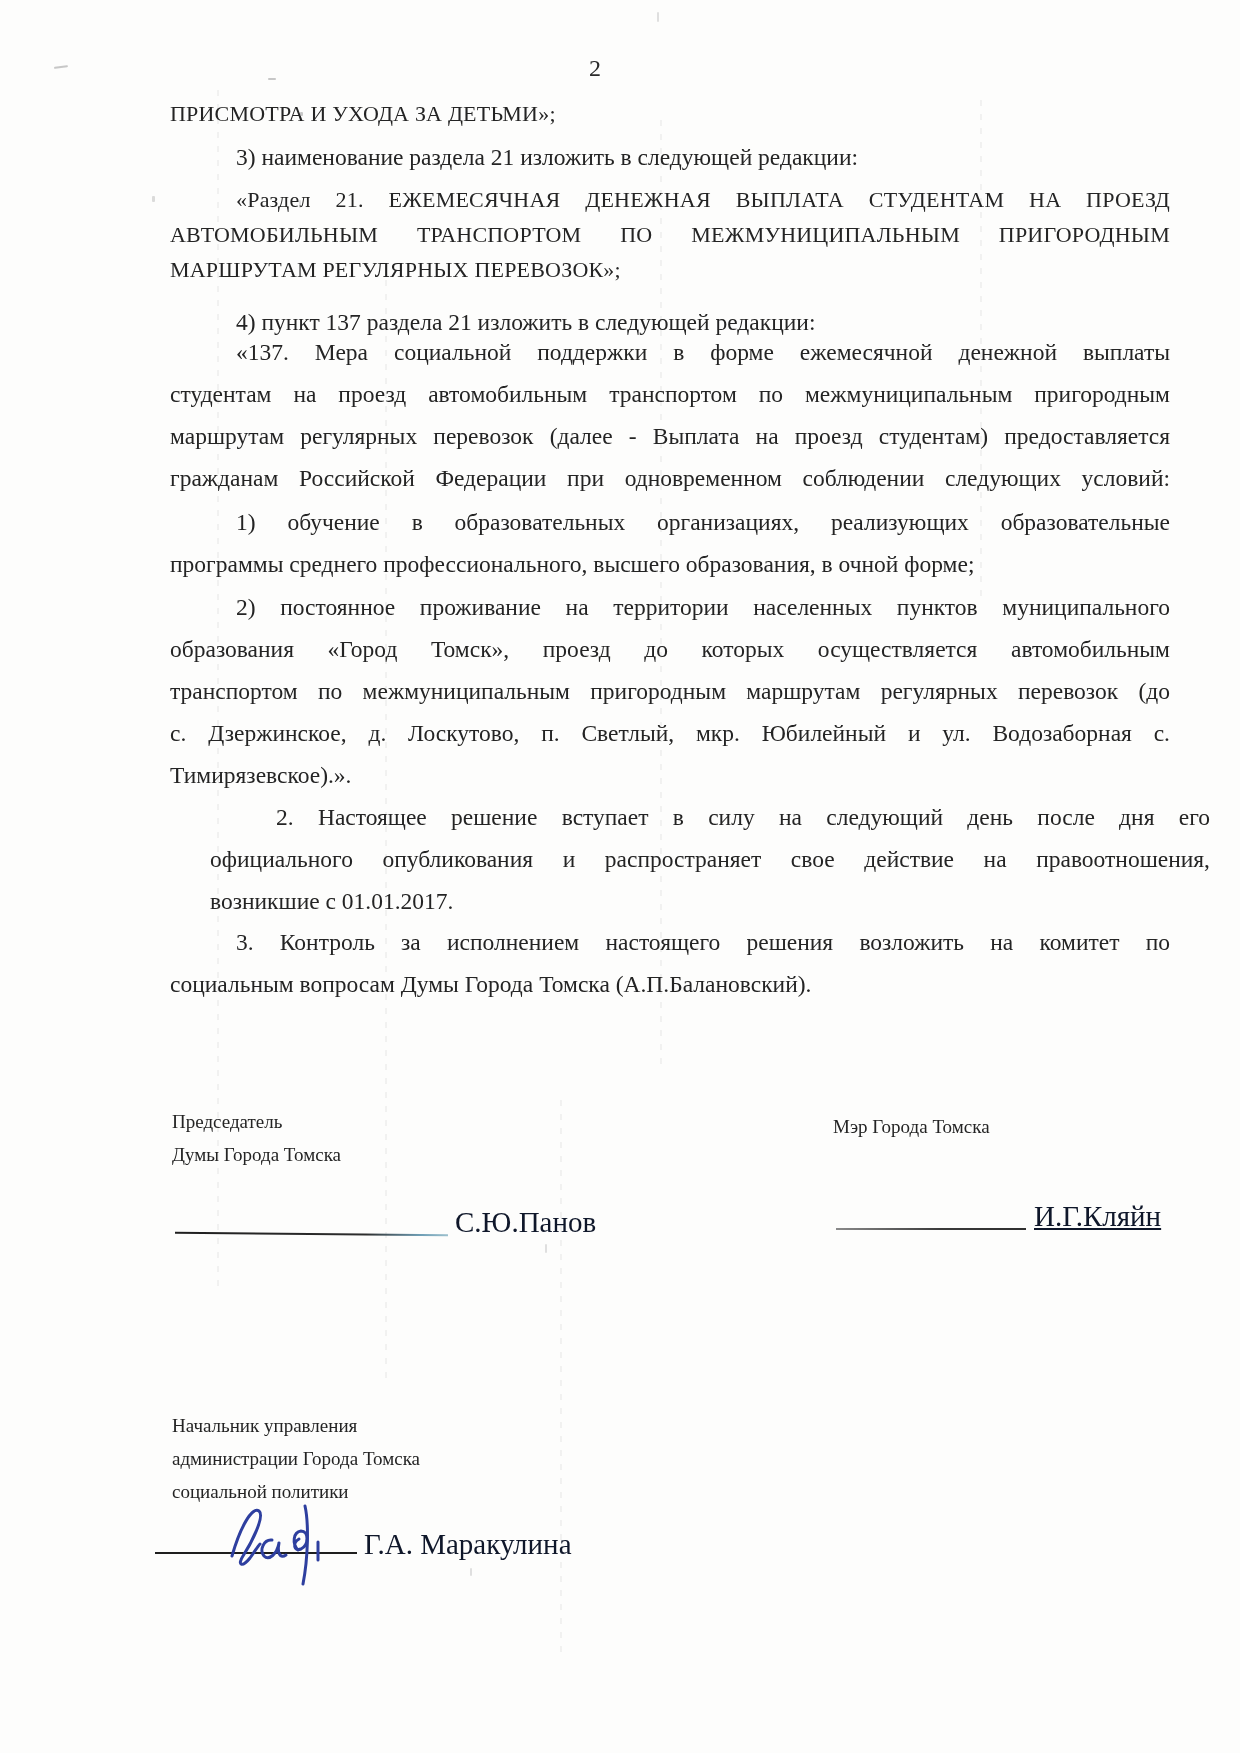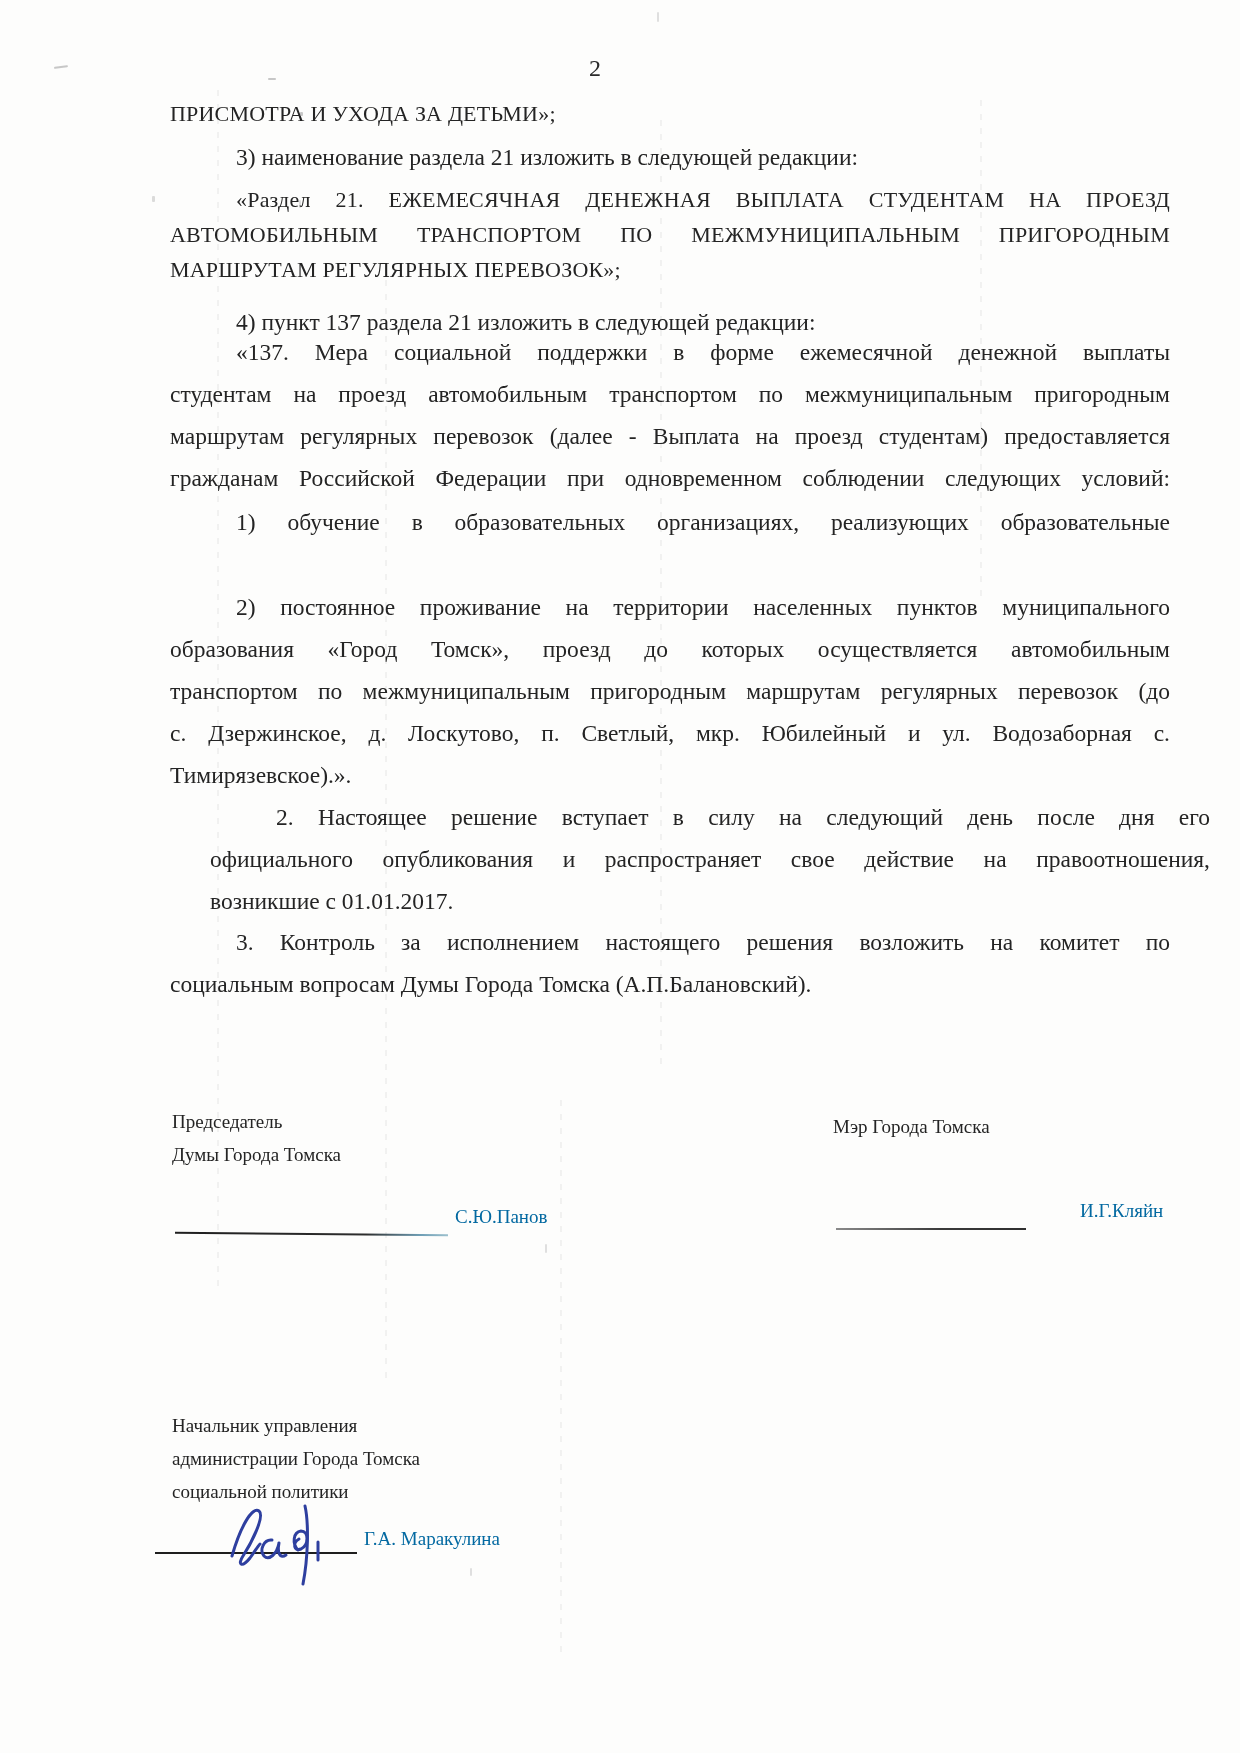--- a/index.html
+++ b/index.html
@@ -20,21 +20,21 @@
     font-size:23.5px;color:#242424;
   }
   .ln{height:42px;line-height:42px;}
   .caps .ln{height:35px;line-height:35px;font-size:22px;letter-spacing:.2px;}
   .j{text-align:justify;text-align-last:justify;}
   .ind{text-indent:66px;}
   .role{
     position:absolute;font-size:19px;color:#242424;line-height:33px;
   }
   .name{
-    position:absolute;font-size:19px;color:#0369a1;white-space:nowrap;
+    position:absolute;font-size:29px;color:#0f172a;white-space:nowrap;
   }
   .sigline{
     position:absolute;height:2px;background:#2d2d2d;
   }
   .sigline.left-tint{
     background:linear-gradient(to right,#1f1f1f 0%,#2d2d2d 70%,#6f9fb6 90%,#9cc0cd 100%);
     transform:rotate(.5deg);
   }
   .sigline.right-soft{
     background:linear-gradient(to right,#8a8a8a 0%,#3a3a3a 55%,#2f2f2f 100%);
@@ -74,20 +74,21 @@
 
   <div class="par" style="top:331px;">
     <div class="ln j ind">«137. Мера социальной поддержки в форме ежемесячной денежной выплаты</div>
     <div class="ln j">студентам на проезд автомобильным транспортом по межмуниципальным пригородным</div>
     <div class="ln j">маршрутам регулярных перевозок (далее - Выплата на проезд студентам) предоставляется</div>
     <div class="ln j">гражданам Российской Федерации при одновременном соблюдении следующих условий:</div>
   </div>
 
   <div class="par" style="top:501px;">
     <div class="ln j ind">1) обучение в образовательных организациях, реализующих образовательные</div>
+    <div class="ln">программы среднего профессионального, высшего образования, в очной форме;</div>
   </div>
 
   <div class="par" style="top:586px;">
     <div class="ln j ind">2) постоянное проживание на территории населенных пунктов муниципального</div>
     <div class="ln j">образования «Город Томск», проезд до которых осуществляется автомобильным</div>
     <div class="ln j">транспортом по межмуниципальным пригородным маршрутам регулярных перевозок (до</div>
     <div class="ln j">с. Дзержинское, д. Лоскутово, п. Светлый, мкр. Юбилейный и ул. Водозаборная с.</div>
     <div class="ln">Тимирязевское).».</div>
   </div>
 
@@ -104,21 +105,21 @@
 
   <div class="role" style="top:1105px;left:172px;">
     <div>Председатель</div>
     <div>Думы Города Томска</div>
   </div>
   <div class="sigline left-tint" style="top:1233px;left:175px;width:273px;"></div>
   <div class="name" style="top:1206px;left:455px;">С.Ю.Панов</div>
 
   <div class="role" style="top:1110px;left:833px;">Мэр Города Томска</div>
   <div class="sigline right-soft" style="top:1228px;left:836px;width:190px;"></div>
-  <div class="name" style="top:1200px;left:1080px;">И.Г.Кляйн</div>
+  <div class="name" style="top:1200px;left:1034px;text-decoration:underline;">И.Г.Кляйн</div>
 
   <div class="role" style="top:1409px;left:172px;">
     <div>Начальник управления</div>
     <div>администрации Города Томска</div>
     <div>социальной политики</div>
   </div>
   <div class="sigline bottom-line" style="top:1552px;left:155px;width:202px;"></div>
   <svg class="scribble" style="top:1498px;left:222px;" width="135" height="95" viewBox="0 0 135 95">
     <g fill="none" stroke="#2e3f9f" stroke-width="3" stroke-linecap="round" stroke-linejoin="round">
       <path d="M10 58 C 18 30, 30 8, 37 13 C 43 18, 30 44, 21 58 C 15 67, 20 70, 28 60 C 33 53, 36 48, 38 46"></path>

